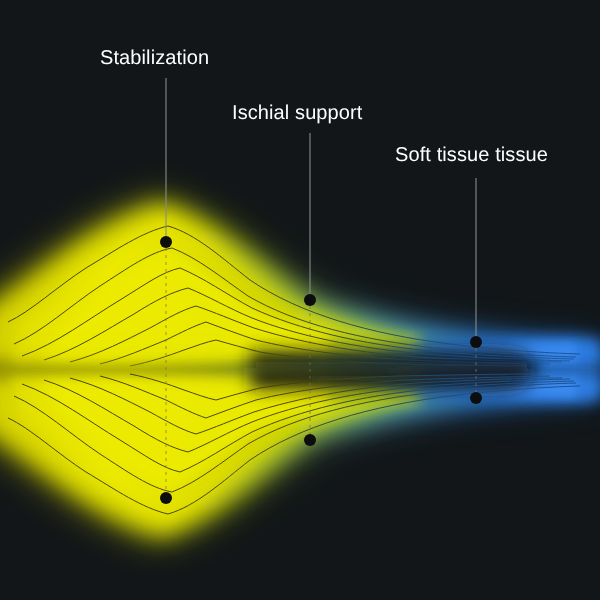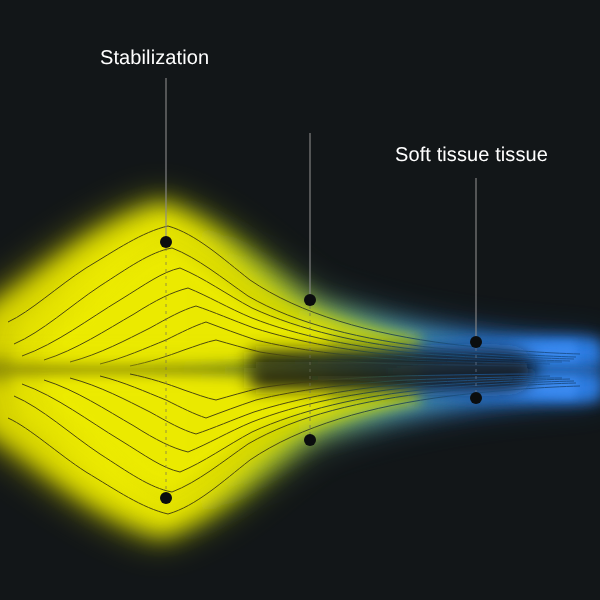--- a/index.html
+++ b/index.html
@@ -207,16 +207,17 @@
         <line x1="476" y1="178" x2="476" y2="342" stroke="#8a8a8a" stroke-width="1.1"></line>
         <line x1="476" y1="348" x2="476" y2="398" stroke="#6f7f96" stroke-width="1" stroke-dasharray="3 4" opacity="0.7"></line>
         <circle cx="476" cy="342" r="6" fill="#0b0d0e"></circle>
         <circle cx="476" cy="398" r="6" fill="#0b0d0e"></circle>
       </g>
     </g>
   </svg>
 
   <div class="label" id="l0">Stabilization</div>
 
+  <div class="label" id="l1">Ischial support</div>
 
   <div class="label" id="l2">Soft tissue tissue</div>
 
 </div>
 
 </body></html>

